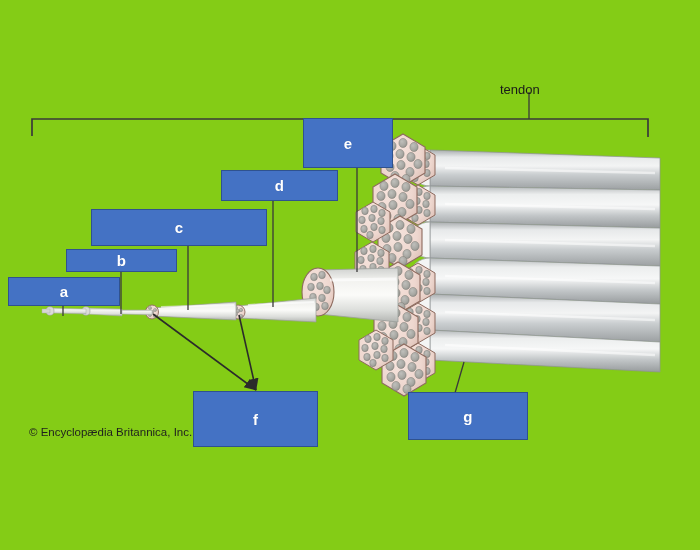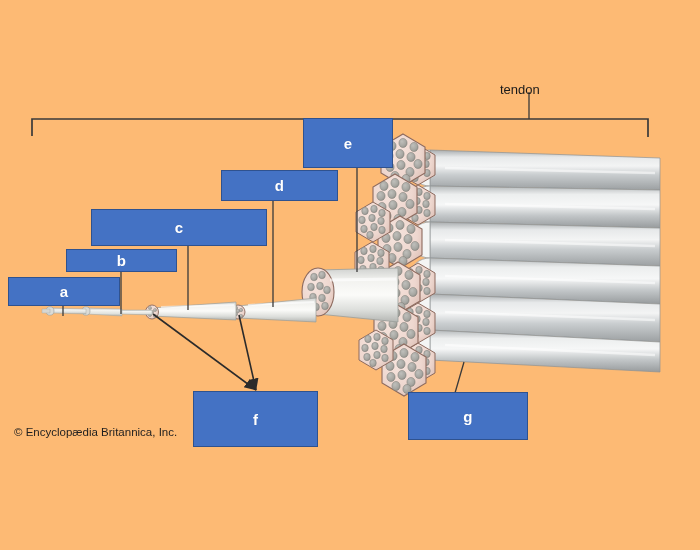--- a/index.html
+++ b/index.html
@@ -7,21 +7,21 @@
     padding: 0;
     background: #ffffff;
   }
   body {
     font-family: "Liberation Sans", sans-serif;
   }
   #stage {
     position: relative;
     width: 700px;
     height: 550px;
-    background: #fdba74;
+    background: #84cc16;
     overflow: hidden;
   }
   #artwork {
     position: absolute;
     left: 0;
     top: 0;
     width: 700px;
     height: 550px;
   }
   .label-box {
@@ -42,20 +42,21 @@
     position: absolute;
     color: #1a1a1a;
     font-size: 13px;
     white-space: nowrap;
   }
   .copyright {
     position: absolute;
     color: #1f1f1f;
     font-size: 11.5px;
     white-space: nowrap;
+    margin-left: 15px;
   }
 </style>
 </head>
 <body>
 
 <div id="stage">
 
   <svg id="artwork" viewBox="0 0 700 550" xmlns="http://www.w3.org/2000/svg">
     <defs>
 

